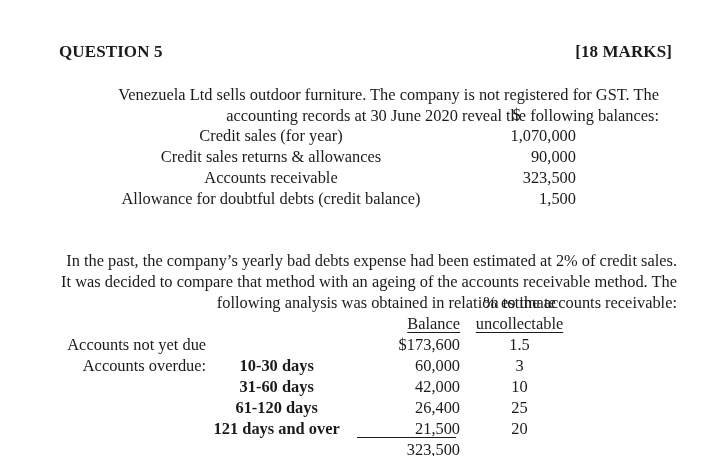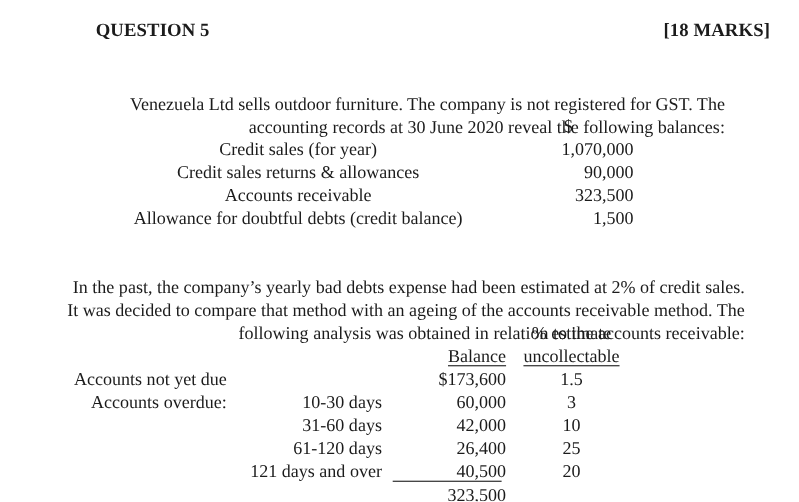--- a/index.html
+++ b/index.html
@@ -16,29 +16,28 @@
     width: 726px;
     height: 456px;
     background: #ffffff;
     overflow: hidden;
   }
 
   
   .q-header {
     position: absolute;
     left: 59px;
-    top: 18px;
+    top: 42px;
     width: 613px;
     display: flex;
     justify-content: space-between;
     align-items: baseline;
     font-weight: bold;
     font-size: 17px;
     letter-spacing: 0.1px;
-    margin-left: 28px;
   }
 
   
   .para {
     position: absolute;
     left: 59px;
     font-size: 16.4px;
     line-height: 21px;
     text-align: right;
   }
@@ -78,21 +77,21 @@
     border-collapse: collapse;
     width: 100%;
   }
   #ageing-block td {
     padding: 0;
     line-height: 21px;
     vertical-align: baseline;
     white-space: nowrap;
   }
   .col-cat   { width: 146px; text-align: right; }
-  .col-band  { width: 140px; text-align: right; }
+  .col-band  { width: 140px; text-align: center; font-weight: bold; }
   .col-bal   { width: 112px; text-align: right; padding-right: 4px; }
   .col-pct   { width: 118px; text-align: center; padding-left: 4px; }
 
   .hdr-pct-top { text-align: center; padding-left: 4px; }
   .u-line { text-decoration: underline; text-underline-offset: 2.5px; }
 
   .bal-underline {
     position: relative;
   }
   .bal-underline::after {
@@ -207,21 +206,21 @@
         <tr>
           <td class="col-cat"></td>
           <td class="col-band">61-120 days</td>
           <td class="col-bal">26,400</td>
           <td class="col-pct">25</td>
         </tr>
 
         <tr>
           <td class="col-cat"></td>
           <td class="col-band">121 days and over</td>
-          <td class="col-bal bal-underline">40,500</td>
+          <td class="col-bal bal-underline">21,500</td>
           <td class="col-pct">20</td>
         </tr>
 
         <tr>
           <td class="col-cat"></td>
           <td class="col-band"></td>
           <td class="col-bal bal-double">323,500</td>
           <td class="col-pct"></td>
         </tr>
       </tbody>

